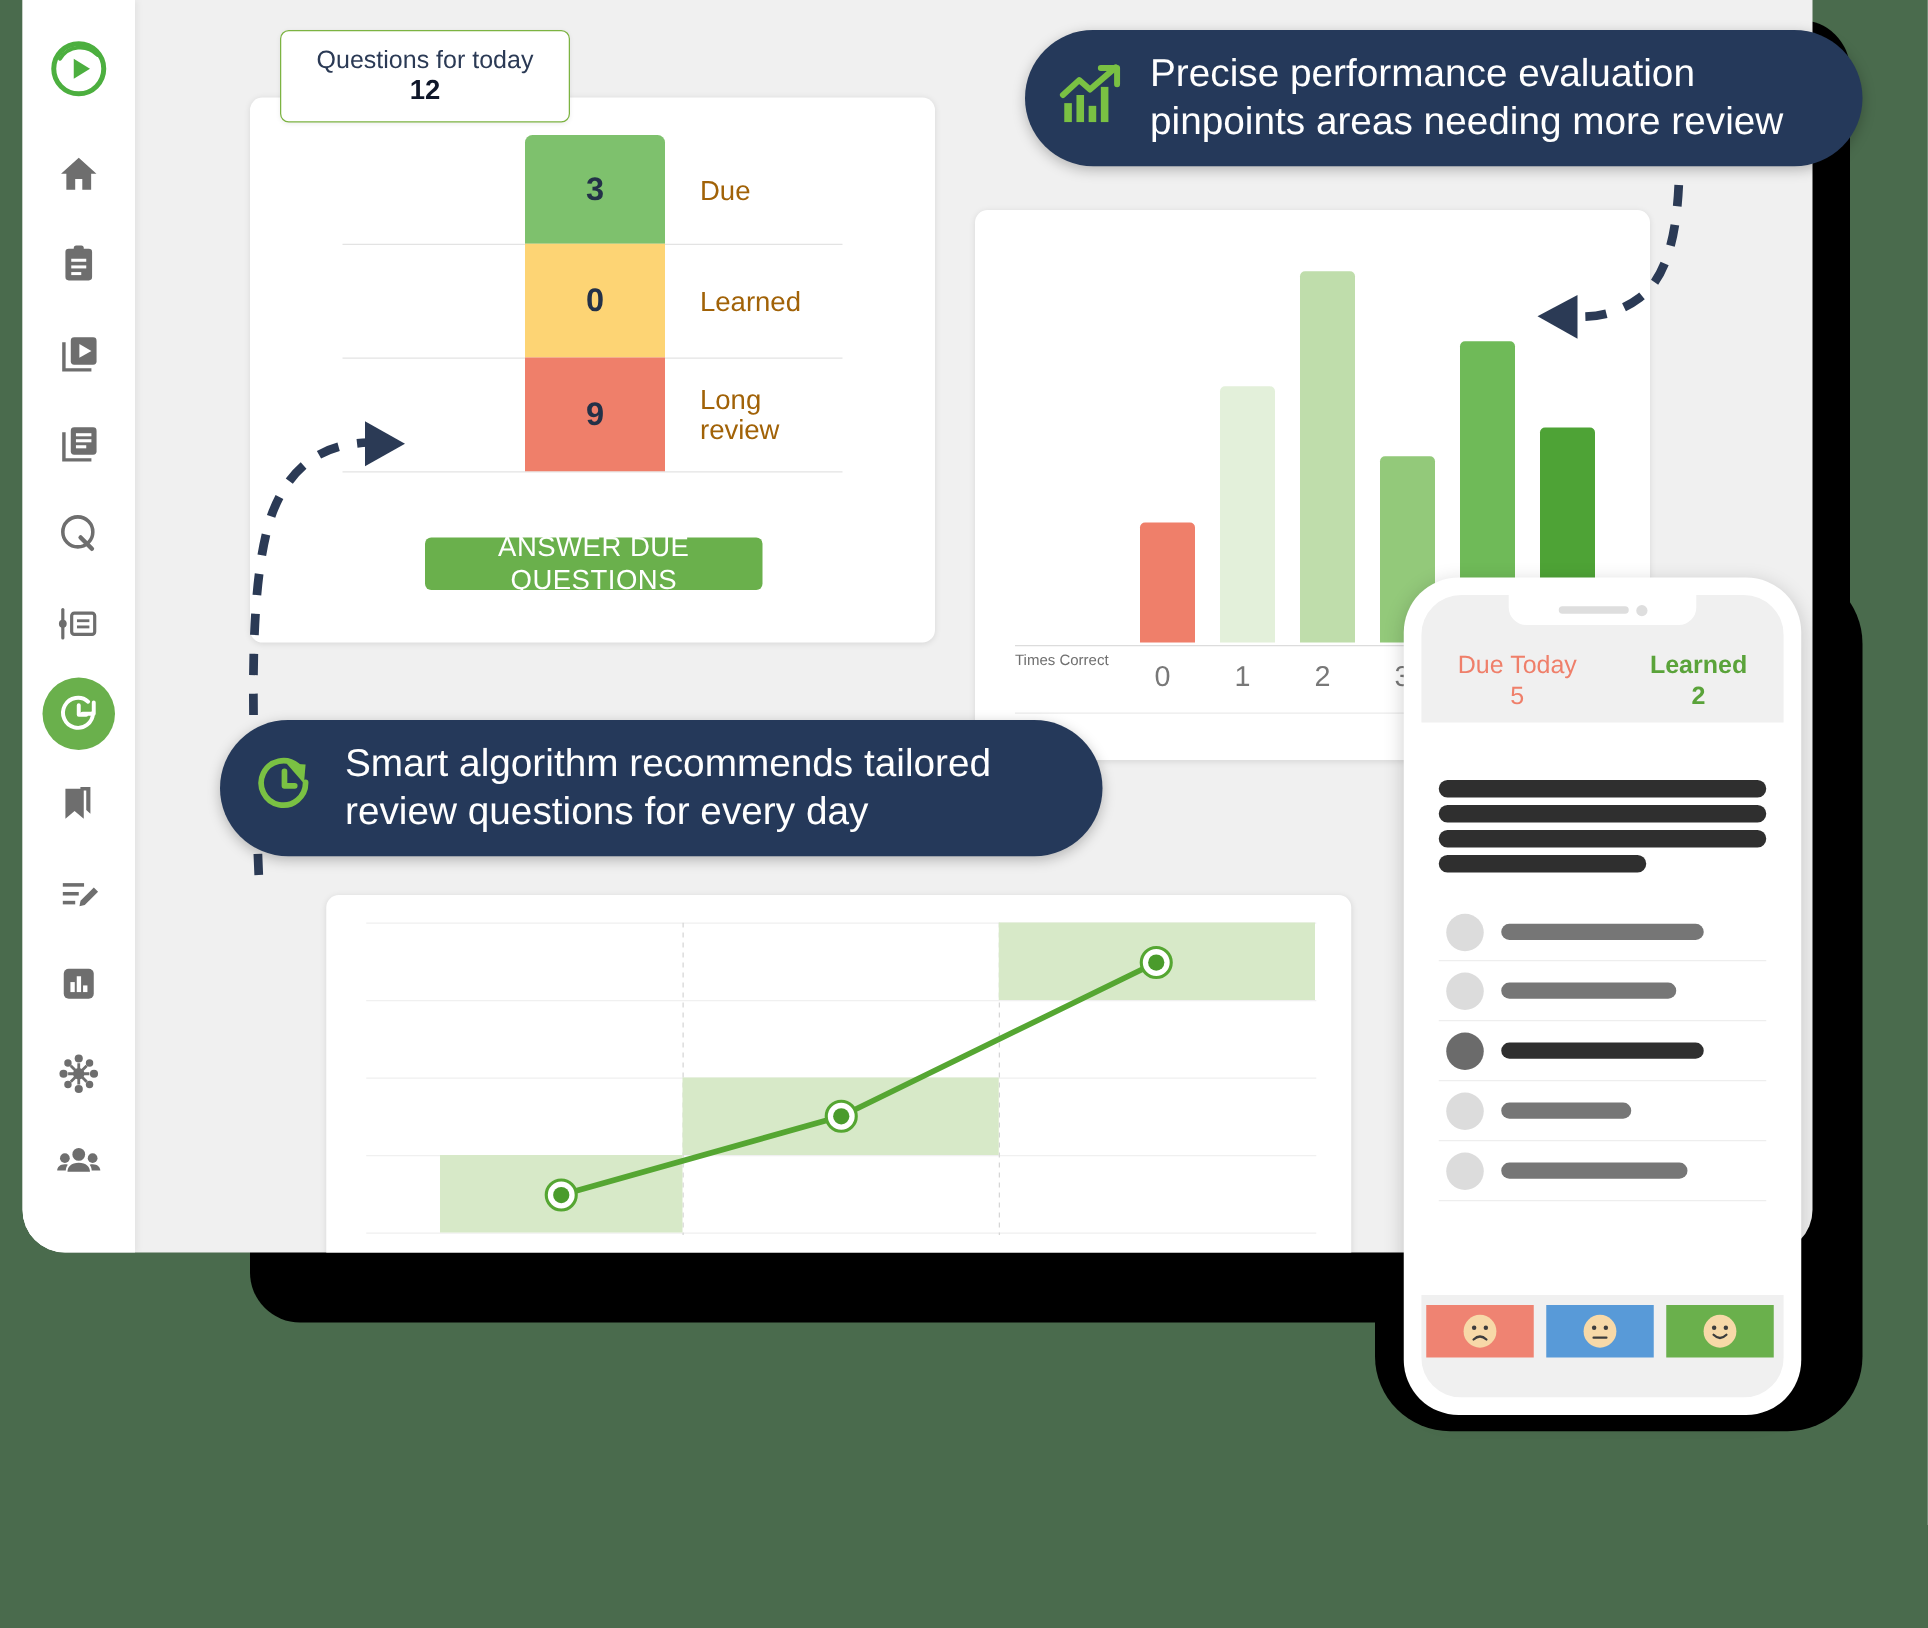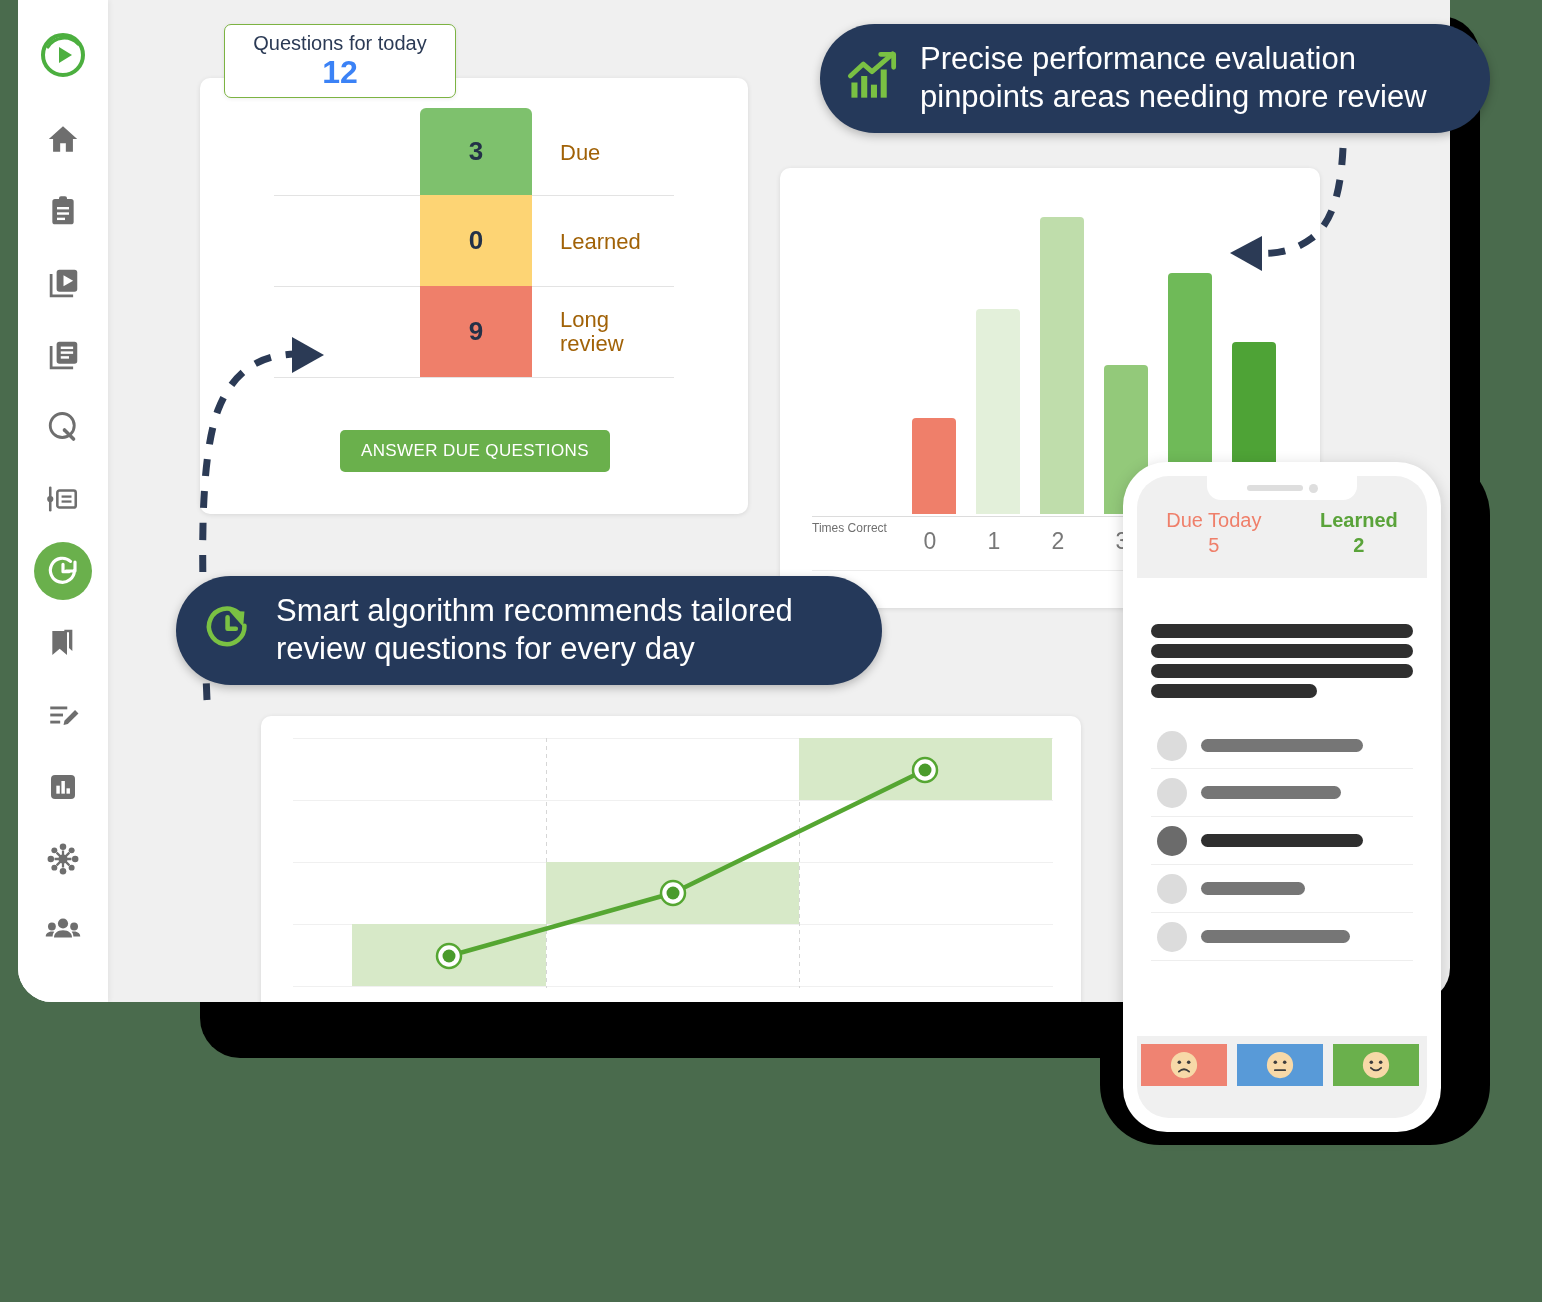--- a/index.html
+++ b/index.html
@@ -71,40 +71,40 @@
 
   #qft-badge {
     position: absolute; left: 206px; top: 24px;
     width: 232px; height: 74px;
     background:#fff; border: 1px solid #7cb342; border-radius: 7px;
     display:flex; flex-direction: column; align-items:center; justify-content:center;
     z-index: 6;
     box-shadow: 0 1px 4px rgba(0,0,0,0.07);
   }
   #qft-badge .t { font-size: 20px; color:#2b3a55; line-height: 1.1; }
-  #qft-badge .v { font-size: 32px; font-weight: bold; color:#3b82f6; line-height:1.15; }
+  #qft-badge .v { font-size: 22px; font-weight: bold; color:#0f172a; line-height:1.15; }
 
   
   .rowline { position:absolute; left: 74px; width: 400px; height:1px; background:#e3e3e3; }
   .stackseg {
     position:absolute; left: 220px; width: 112px;
     display:flex; align-items:center; justify-content:center;
     font-size: 26px; font-weight: bold; color:#233148;
   }
   .seg-label {
     position:absolute; left: 360px; width: 160px;
     font-size: 22px; color:#a16207; line-height: 1.1;
   }
 
   #answer-btn {
     position:absolute; left: 140px; top: 352px;
     width: 270px; height: 42px;
     background:#6ab04c; color:#fff; border:none; border-radius:5px;
     font-family:"Liberation Sans", sans-serif;
-    font-size:17px; letter-spacing: .4px; cursor:pointer;
+    font-size:22px; letter-spacing: .4px; cursor:pointer;
     display:flex; align-items:center; justify-content:center;
   }
 
   
   #bar-card { left: 762px; top: 168px; width: 540px; height: 440px; }
   #bar-plot { position:absolute; left: 36px; top: 16px; width: 470px; height: 330px; }
   .bar {
     position:absolute; bottom:0; width: 44px; border-radius: 4px 4px 0 0;
   }
   #bar-axis { position:absolute; left: 32px; top: 348px; width: 478px; height:1px; background:#dcdcdc; }
@@ -165,21 +165,21 @@
     width: 150px; height: 24px; background:#fff;
     border-radius: 0 0 14px 14px; z-index: 4;
     display:flex; align-items:center; justify-content:center; gap:6px;
   }
   #notch .speaker { width: 56px; height: 6px; border-radius: 3px; background:#dedede; }
   #notch .cam { width: 9px; height: 9px; border-radius:50%; background:#dedede; }
   #phone-header {
     position:absolute; left:0; top: 0; width: 100%; height: 102px;
     background:#f0f0f0;
     display:flex; align-items:flex-end; justify-content:space-around;
-    padding-bottom: 20px;
+    padding-bottom: 8px;
   }
   .ph-stat { text-align:center; line-height:1.25; }
   .ph-stat .lbl { font-size: 20px; }
   .ph-stat .num { font-size: 20px; }
   .ph-stat.due .lbl, .ph-stat.due .num { color:#ef7f6a; }
   .ph-stat.learned .lbl, .ph-stat.learned .num { color:#5aa33a;font-weight:bold; }
 
   .q-line { position:absolute; height: 14px; border-radius: 7px; background:#2f2f2f; }
   .opt-row { position:absolute; left: 14px; width: 262px; height: 46px; }
   .opt-dot { position:absolute; left: 6px; top: 8px; width: 30px; height: 30px; border-radius:50%; background:#dcdcdc; }

